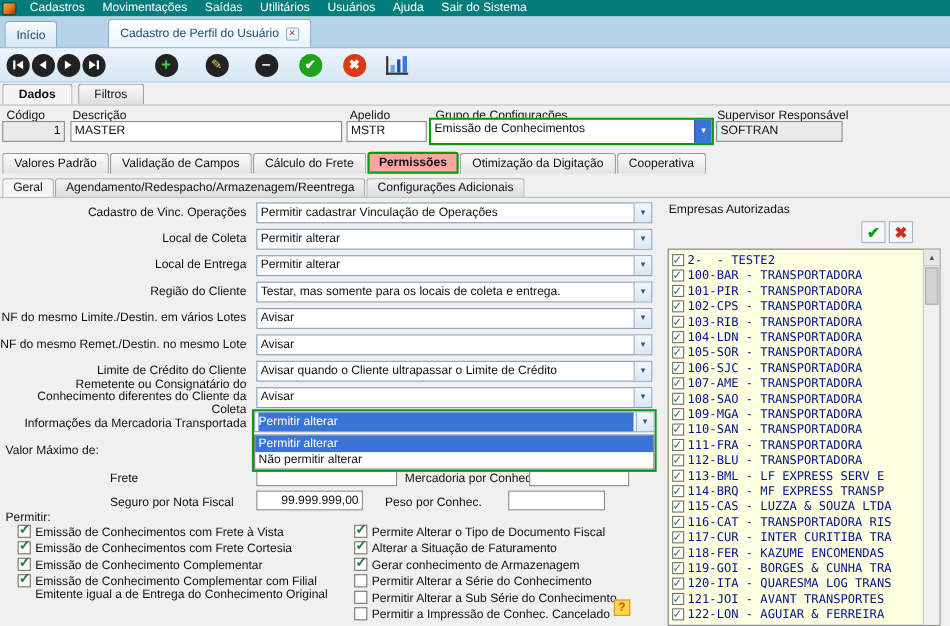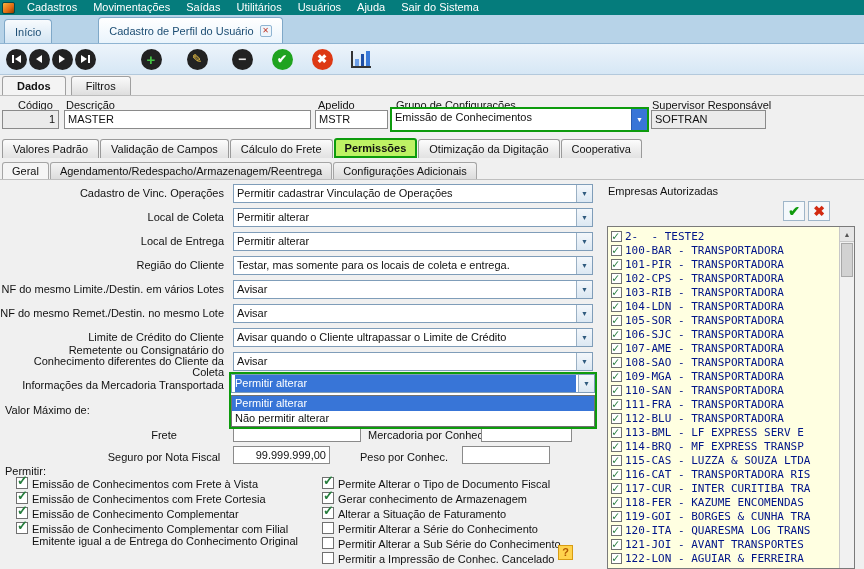--- a/index.html
+++ b/index.html
@@ -65,21 +65,21 @@
   .carrow.blue { background:#3875d7; color:#fff; border-left:1px solid #2a5cb0; }
 
   .green-wrap { position:absolute; border:2px solid #0d9b0d; background:#fff; }
   .grupo-wrap { top:107px; left:390px; width:259px; height:25px; }
   .grupo-wrap .combo { border:none; height:21px; }
 
   
   .perm-tabs { position:absolute; top:137px; left:2px; height:21px; display:flex; align-items:flex-end; }
   .ptab { padding:3px 10px; background:linear-gradient(#fcfcfc,#e2e2e2); border:1px solid #9a9a9a; border-bottom:none;
     border-radius:3px 3px 0 0; margin-right:1px; white-space:nowrap; cursor:pointer; }
-  .ptab.active-green { border:2px solid #0d9b0d; font-weight:bold; background:#bef264; padding:2px 9px; }
+  .ptab.active-green { border:2px solid #0d9b0d; font-weight:bold; background:#fca5a5; padding:2px 9px; }
   .sub-tabs { position:absolute; top:160px; left:2px; height:19px; display:flex; align-items:flex-end; }
   .stab { padding:2px 9px; background:linear-gradient(#f4f4f4,#dcdcdc); border:1px solid #a5a5a5; border-bottom:none;
     border-radius:3px 3px 0 0; margin-right:1px; white-space:nowrap; cursor:pointer; }
   .stab.active { background:#f5f5f5; }
   .content-sep { position:absolute; top:179px; left:0; width:864px; border-top:1px solid #bfbfbf; }
 
   
   .form-rows { position:absolute; top:184px; left:0; width:600px; }
   .frow { position:relative; height:19px; margin-bottom:5px;padding-left:27px; }
   .frow .flabel { position:absolute; left:0; top:-2px; width:229px; height:23px; display:flex; align-items:center;
@@ -89,21 +89,21 @@
   .open-combo { position:absolute; left:229px; top:372px; width:368px; z-index:30; border:2px solid #0d9b0d; background:#fff; }
   .open-combo .combo { border:1px solid #7f9db9; margin:0; }
   .open-combo .cval.sel { background:#3875d7; color:#fff; }
   .dropdown-list { margin-top:2px; border:1px solid #707070; background:#fff; }
   .opt { height:15px; line-height:15px; padding:0 3px; white-space:nowrap; overflow:hidden; cursor:pointer; }
   .opt.selected { background:#3875d7; color:#fff; }
 
   
   .sec-label { position:absolute; white-space:nowrap; }
   .vm-label { position:absolute; white-space:nowrap; }
-  .r-align { text-align:center; }
+  .r-align { text-align:left; }
 
   
   .cb { width:12px; height:12px; background:#fff; border:1px solid #707070; display:inline-block; position:relative; flex:none; }
   .cb.checked::after { content:"✓"; position:absolute; left:0; top:-3px; font-size:13px; font-weight:bold; color:#267d3d; }
   .cb.small { width:11px; height:11px; }
   .cb.small.checked::after { font-size:12px; top:-3px; }
   .cb-col { position:absolute; }
   .cbrow { display:flex; gap:4px; align-items:flex-start; margin-bottom:2px; line-height:12px; }
   .cbrow .cblabel { padding-top:1px; }
   .help-icon { position:absolute; left:558px; top:545px; width:15px; height:15px; background:#ffd34d; border:1px solid #d89c12;
@@ -206,21 +206,21 @@
         </span>
       </span>
   </div>
 
   <div class="data-tabs">
     <span class="dtab active">Dados</span>
     <span class="dtab">Filtros</span>
   </div>
   <div class="fields-sep"></div>
 
-  <span class="flabel-top" style="left:18px">Código</span>
+  <span class="flabel-top" style="left:6px">Código</span>
   <span class="flabel-top" style="left:66px">Descrição</span>
   <span class="flabel-top" style="left:318px">Apelido</span>
   <span class="flabel-top u" style="left:396px">Grupo de Configurações</span>
   <span class="flabel-top" style="left:652px">Supervisor Responsável</span>
 
   <div class="field ro num" style="left:2px; width:57px">1</div>
   <div class="field" style="left:64px; width:247px">MASTER</div>
   <div class="field" style="left:315px; width:73px">MSTR</div>
   <div class="green-wrap grupo-wrap">
     <div class="combo">
@@ -372,25 +372,25 @@
     </div>
   </div>
 
   <div class="cb-col" style="left:322px; top:477px; width:272px;text-align:right;">
     <div class="cbrow">
       <span class="cb checked"></span>
       <span class="cblabel">Permite Alterar o Tipo de Documento Fiscal</span>
     </div>
       <div class="cbrow">
       <span class="cb checked"></span>
+      <span class="cblabel">Alterar a Situação de Faturamento</span>
+    </div>
+      <div class="cbrow">
+      <span class="cb checked"></span>
       <span class="cblabel">Gerar conhecimento de Armazenagem</span>
-    </div>
-      <div class="cbrow">
-      <span class="cb checked"></span>
-      <span class="cblabel">Alterar a Situação de Faturamento</span>
     </div>
       <div class="cbrow">
       <span class="cb"></span>
       <span class="cblabel">Permitir Alterar a Série do Conhecimento</span>
     </div>
       <div class="cbrow">
       <span class="cb"></span>
       <span class="cblabel">Permitir Alterar a Sub Série do Conhecimento</span>
     </div>
       <div class="cbrow">

